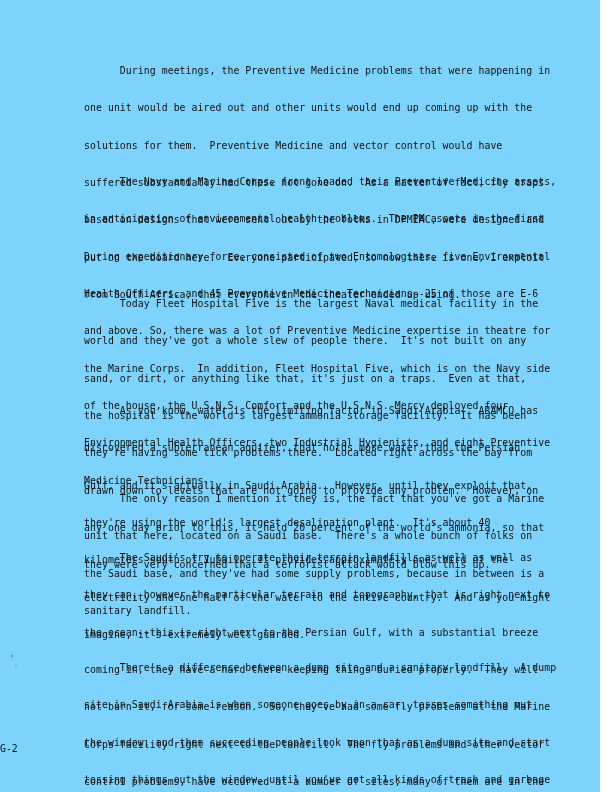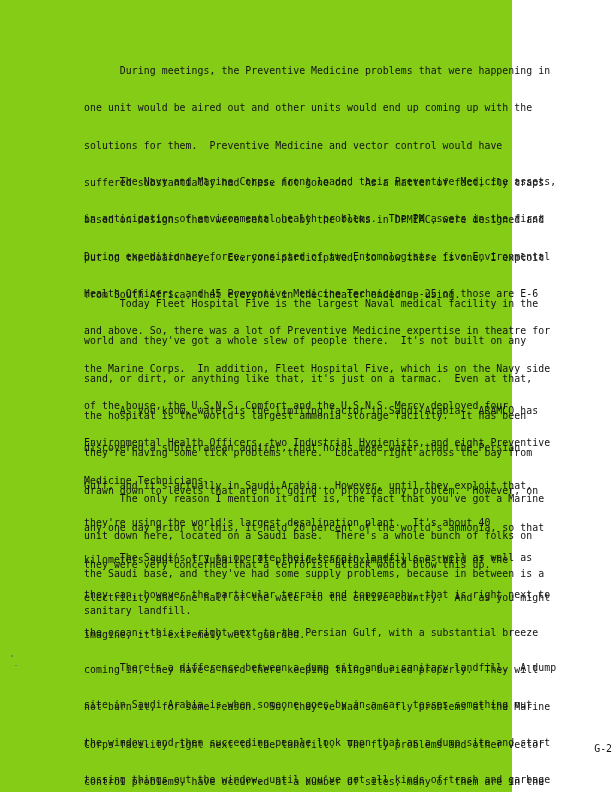--- a/index.html
+++ b/index.html
@@ -1,27 +1,27 @@
 <!DOCTYPE html>
 <html><head>
 <meta charset="utf-8">
 <style>
   html, body { margin:0; padding:0; background:#ffffff; }
   body { width:612px; height:792px; position:relative; overflow:hidden; }
-  .page { position:absolute; left:0; top:0; width:512px; height:792px; background:#84cc16; }
+  .page { position:absolute; left:0; top:0; width:600px; height:792px; background:#7dd3fc; }
   .para {
     position:absolute; left:84px; width:500px;
     font-family:"DejaVu Sans Mono","Liberation Mono",monospace;
     font-size:9.85px; line-height:12.45px; color:#111;
     white-space:pre; letter-spacing:0.05px;
     -webkit-font-smoothing:none;
   }
   .para .line { display:block; height:12.45px; }
   .footer {
-    position:absolute; left:0; width:612px; top:743px; text-align:right;
+    position:absolute; left:0; width:612px; top:743px; text-align:left;
     font-family:"DejaVu Sans Mono","Liberation Mono",monospace;
     font-size:9.85px; color:#111;
   }
   .speck { position:absolute; background:#777; border-radius:50%; }
 </style>
 </head>
 <body>
 
 <div class="page">
   <div class="para" style="top:40px">
@@ -42,41 +42,41 @@
     <span class="line">and above. So, there was a lot of Preventive Medicine expertise in theatre for</span>
     <span class="line">the Marine Corps.  In addition, Fleet Hospital Five, which is on the Navy side</span>
     <span class="line">of the house, the U.S.N.S. Comfort and the U.S.N.S. Mercy deployed four</span>
     <span class="line">Environmental Health Officers, two Industrial Hygienists, and eight Preventive</span>
     <span class="line">Medicine Technicians.</span>
   </div>
 
   <div class="para" style="top:273px">
     <span class="line">      Today Fleet Hospital Five is the largest Naval medical facility in the</span>
     <span class="line">world and they've got a whole slew of people there.  It's not built on any</span>
-    <span class="line">sand, or dirt, or anything like that, it's just on a tarmac.  Even at that,</span>
+    <span class="line">sand, or dirt, or anything like that, it's just on a traps.  Even at that,</span>
     <span class="line">the hospital is the world's largest ammonia storage facility.  It has been</span>
     <span class="line">they're having some tick problems there.  Located right across the bay from</span>
     <span class="line">drawn down to levels that are not going to provide any problem.  However, on</span>
     <span class="line">any one day prior to this, it held 20 percent of the world's ammonia, so that</span>
     <span class="line">they were very concerned that a terrorist attack would blow this up.</span>
   </div>
 
   <div class="para" style="top:380px">
     <span class="line">      As you know, water is the limiting factor in Saudi Arabia.  ARAMCO has</span>
     <span class="line">discovered a subterranean aquifer, that holds more water than the Persian</span>
     <span class="line">Gulf, and it's actually in Saudi Arabia.  However, until they exploit that,</span>
     <span class="line">they're using the world's largest desalination plant.  It's about 40</span>
     <span class="line">kilometers south of Jubail.  It provides approximately one third of the</span>
     <span class="line">electricity and one half of the water to the entire country.  And as you might</span>
     <span class="line">imagine, it's extremely well guarded.</span>
   </div>
 
   <div class="para" style="top:468px">
-    <span class="line">      The only reason I mention it dirt is, the fact that you've got a Marine</span>
-    <span class="line">unit down here, located on a Saudi base.  There's a whole bunch of folks on</span>
+    <span class="line">      The only reason I mention it they is, the fact that you've got a Marine</span>
+    <span class="line">unit that here, located on a Saudi base.  There's a whole bunch of folks on</span>
     <span class="line">the Saudi base, and they've had some supply problems, because in between is a</span>
     <span class="line">sanitary landfill.</span>
   </div>
 
   <div class="para" style="top:527px">
     <span class="line">      The Saudi's try to operate their terrain landfills as well as well as</span>
     <span class="line">they can, however the particular terrain and topography, that is right next to</span>
     <span class="line">the ocean--this is right next to the Persian Gulf, with a substantial breeze</span>
     <span class="line">coming in, they have a hard there keeping things buried properly.  They will</span>
     <span class="line">not burn it, for some reason.  So, they've had some fly problems at the Marine</span>

